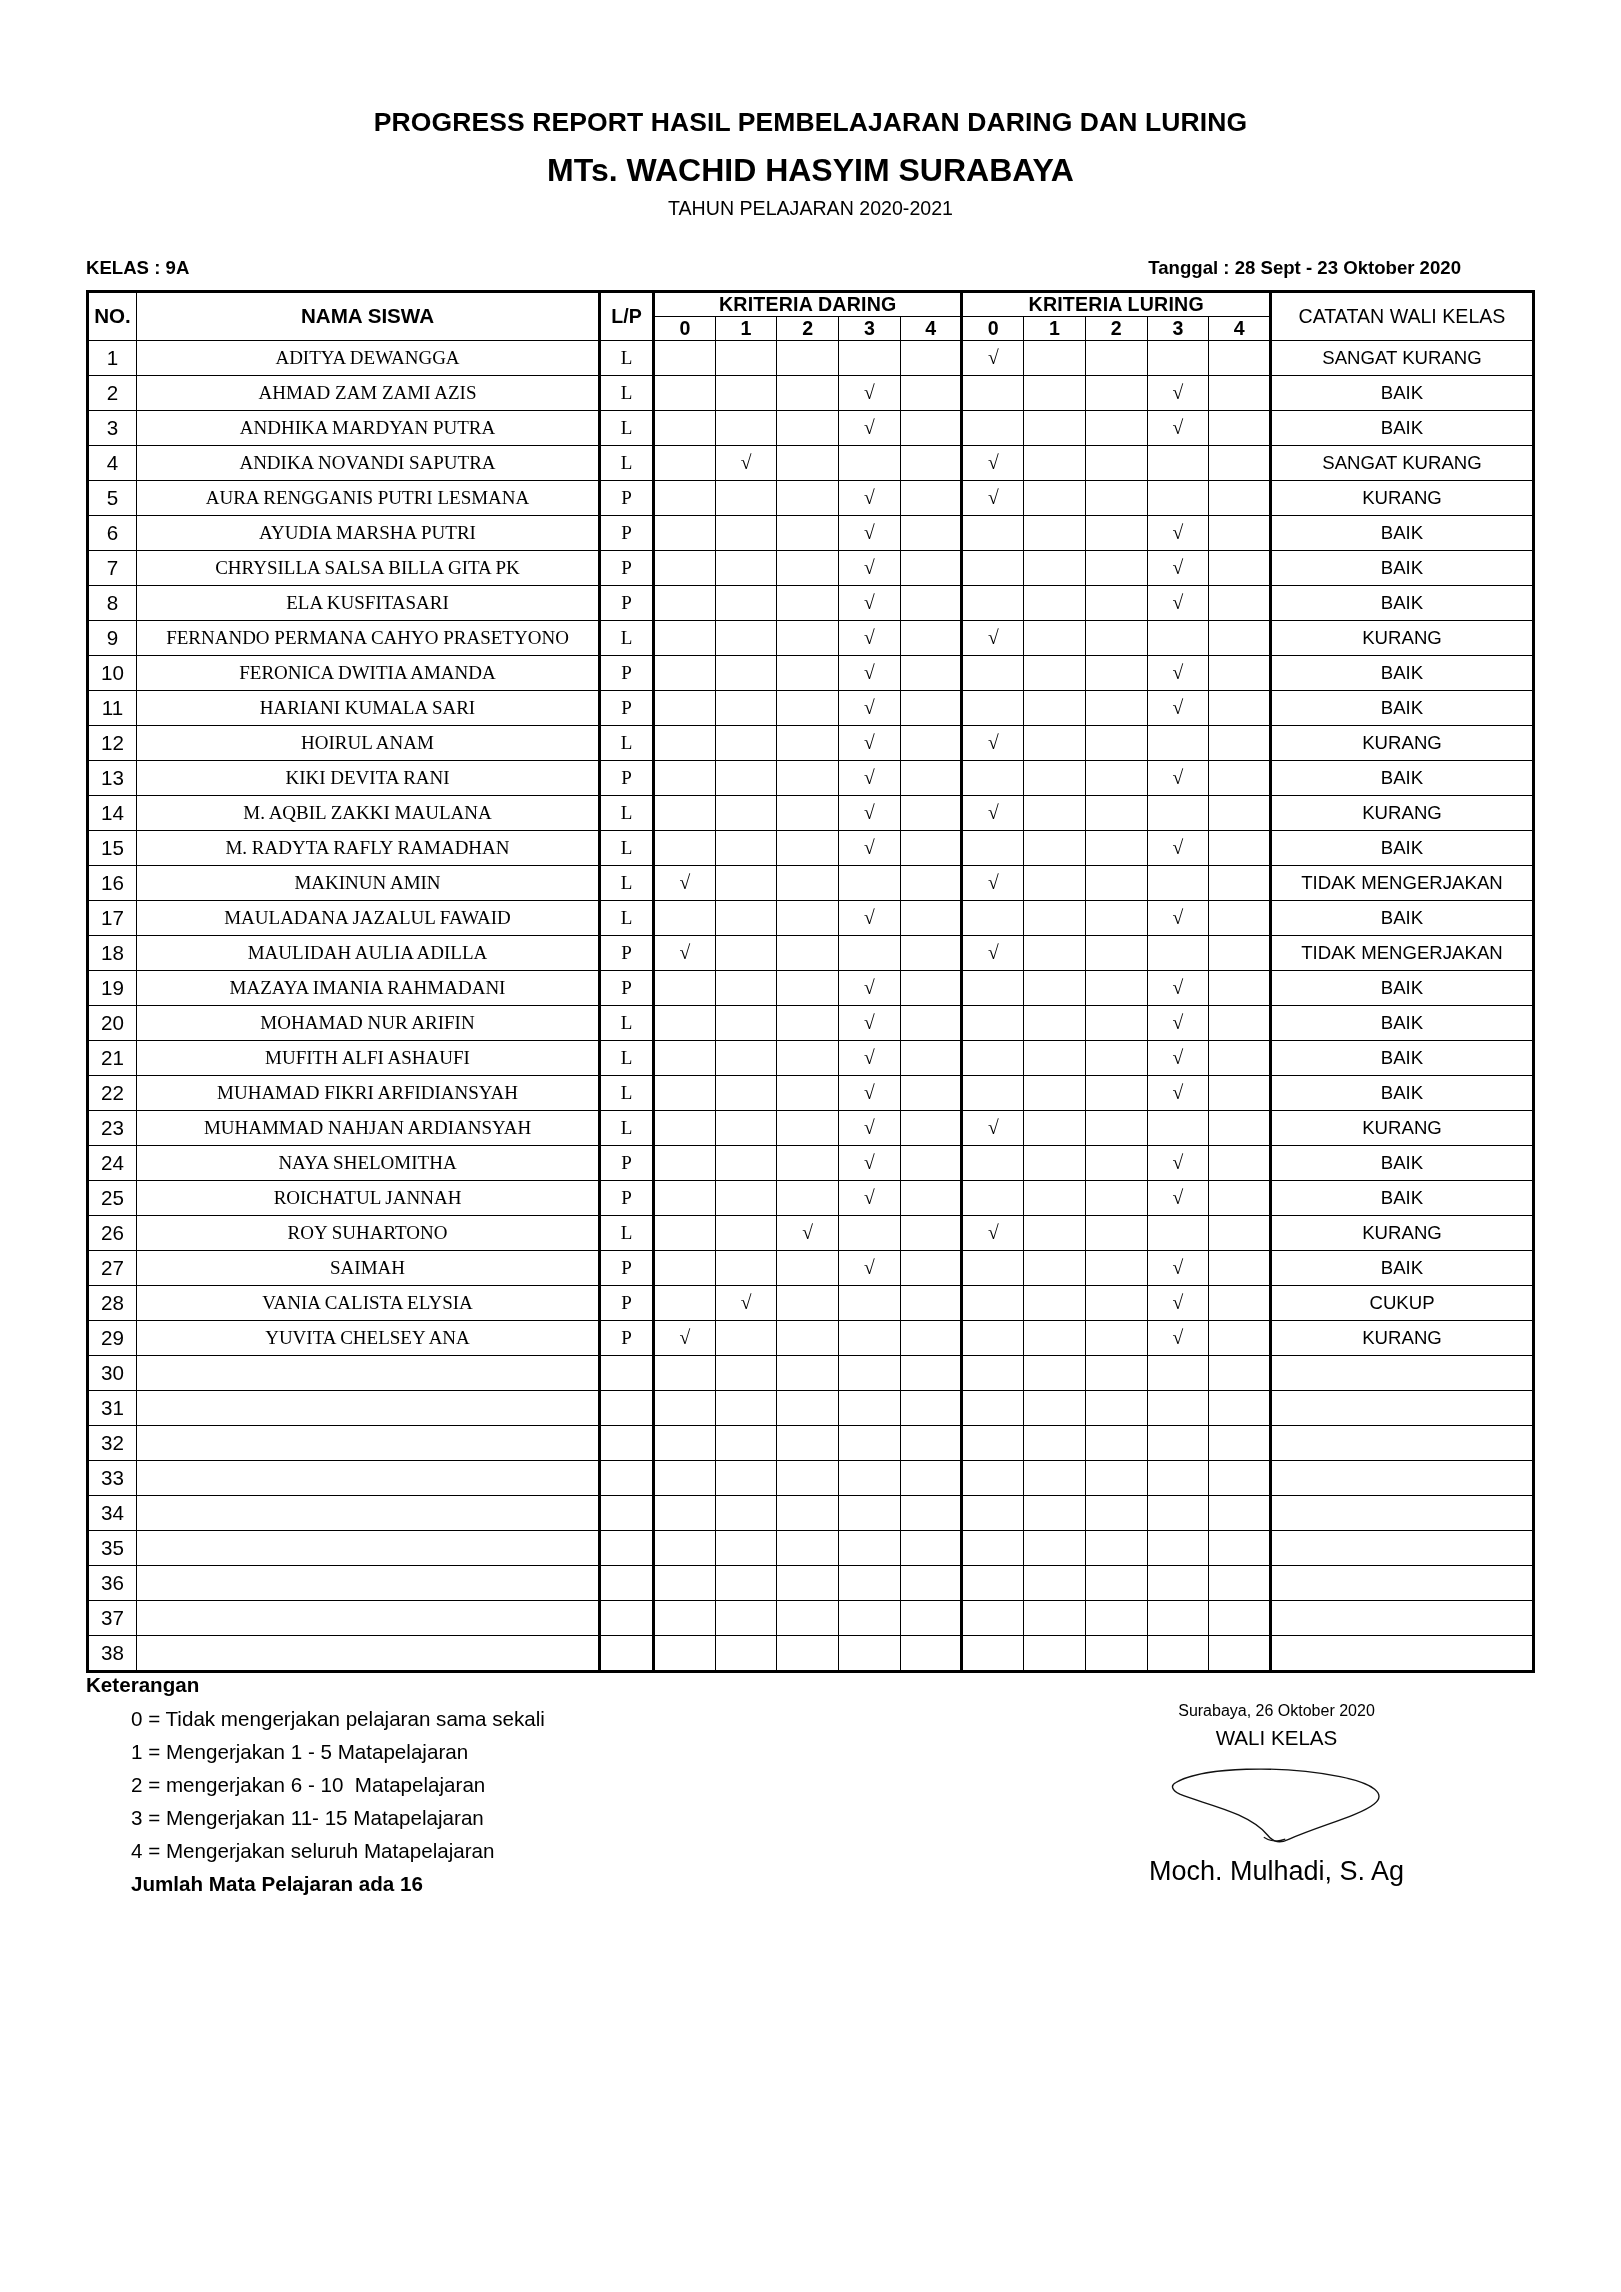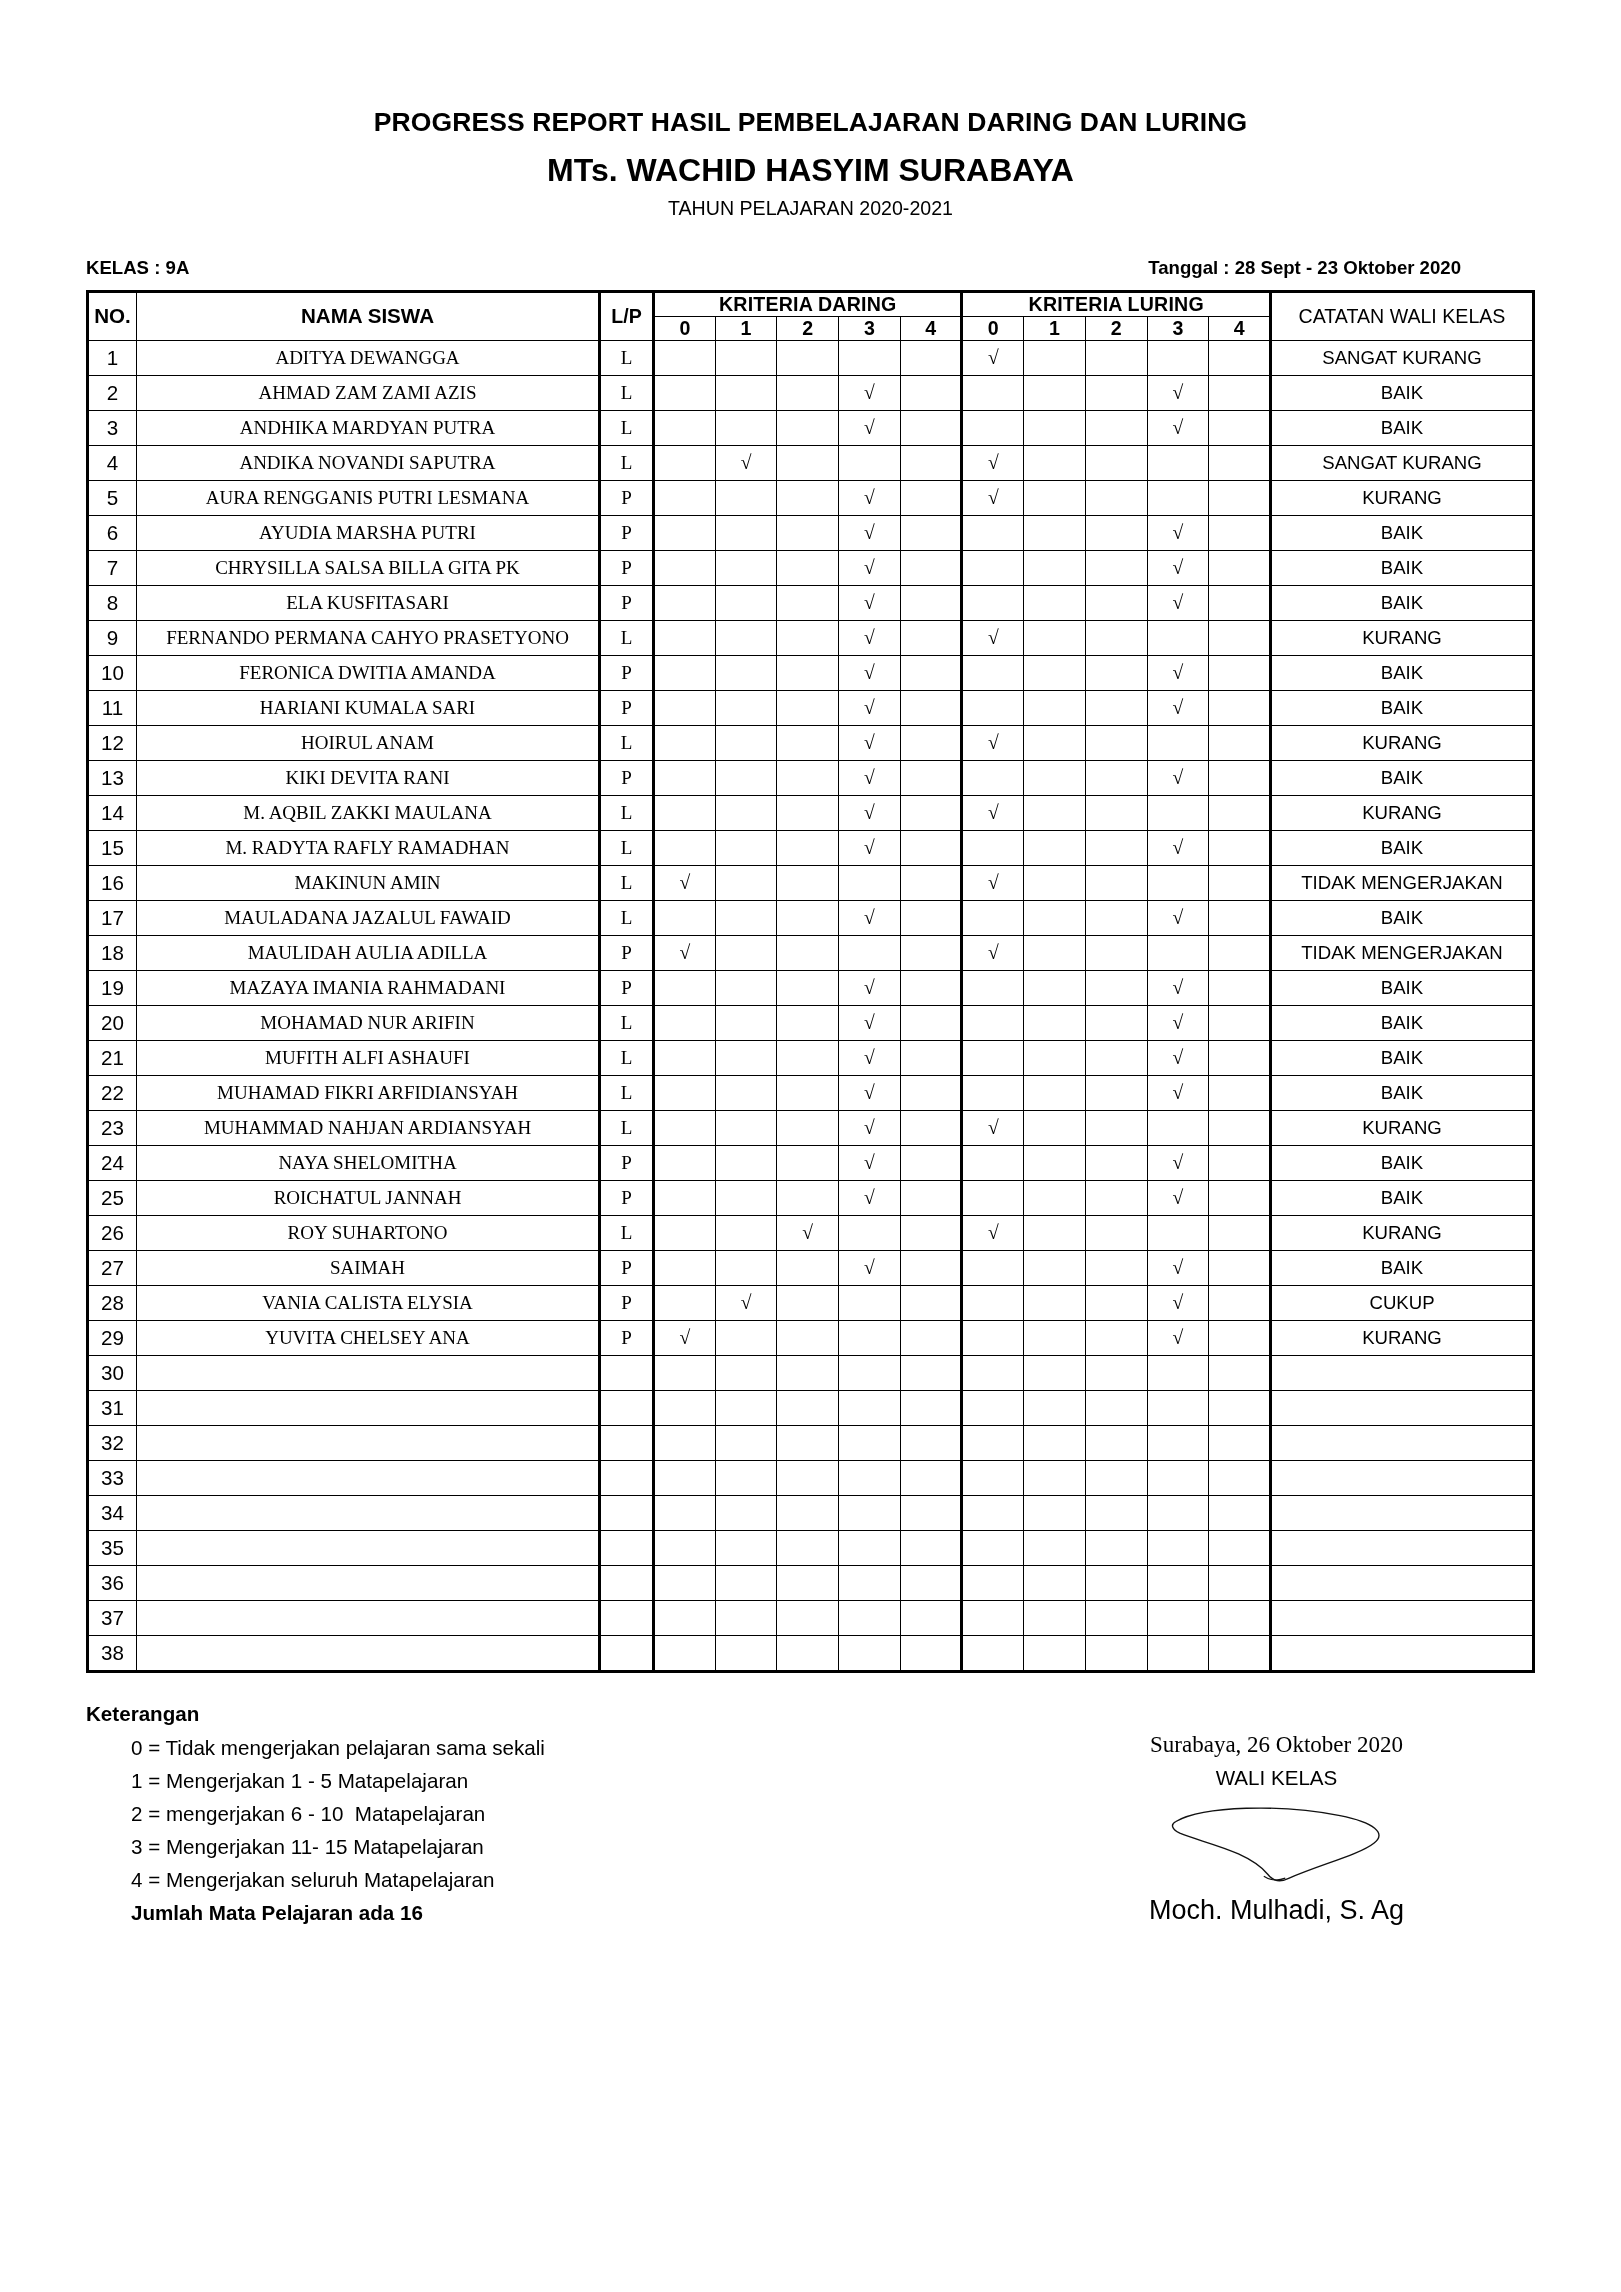--- a/index.html
+++ b/index.html
@@ -107,21 +107,20 @@
   td.c-catatan {
     font-family: "Liberation Sans", sans-serif;
     font-size: 18.6px;
     white-space: nowrap;
   }
   tr.data-row td { height: 34px; }
   tr.empty-row td { height: 34px; }
 
   
   .footer {
-    margin-top: 29px;
     position: relative;
     display: flex;
   }
   .keterangan {
     width: 765px;
     flex: 0 0 765px;
   }
   .ket-title {
     font-size: 20.6px;
     font-weight: bold;
@@ -134,21 +133,21 @@
     white-space: pre;
   }
   .ket-line.bold { font-weight: bold; }
 
   .signature {
     flex: 1 1 auto;
     text-align: center;
     padding-top: 26.5px;
     padding-left: 167px;
   }
-  .sig-place { font-size: 23px; line-height: 1.5; font-family: Liberation Serif, serif; }
+  .sig-place { font-size: 16px; line-height: 1.5; }
   .sig-role  { font-size: 20.6px; line-height: 1.5; }
   .sig-mark  {
     height: 86px;
     margin: 5.9px 0 3.9px 0;
     display: flex;
     justify-content: center;
     align-items: center;
   }
   .sig-name  { font-size: 27px; margin-top: 9.8px; }
 </style>

